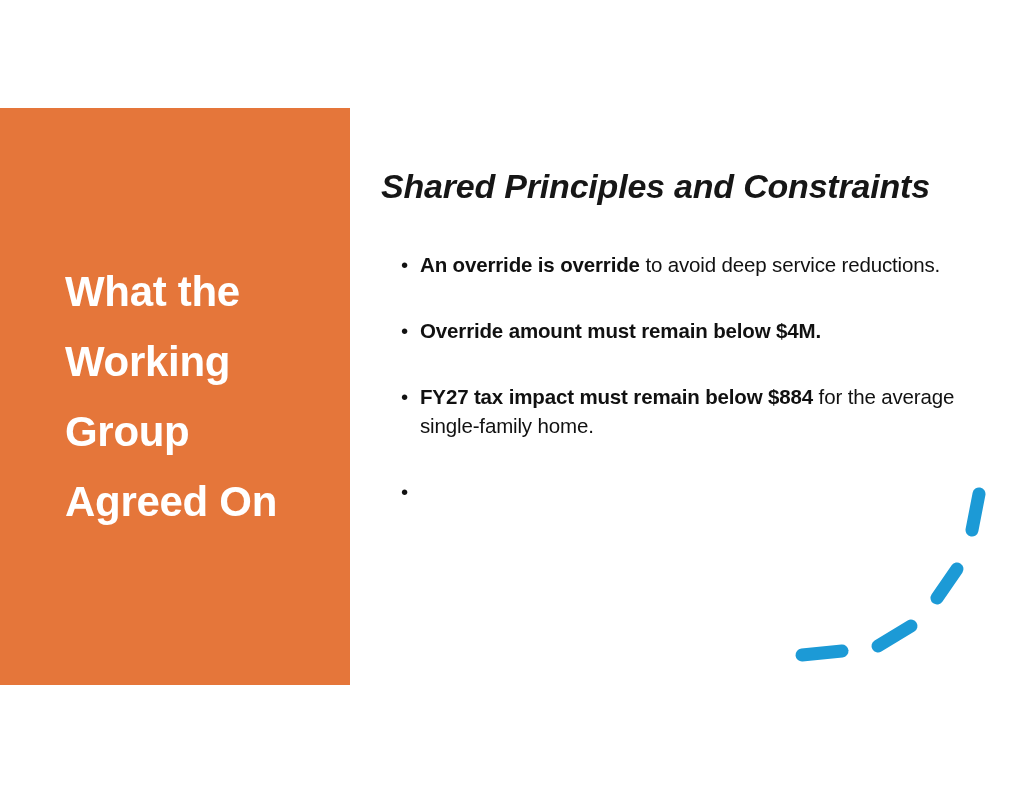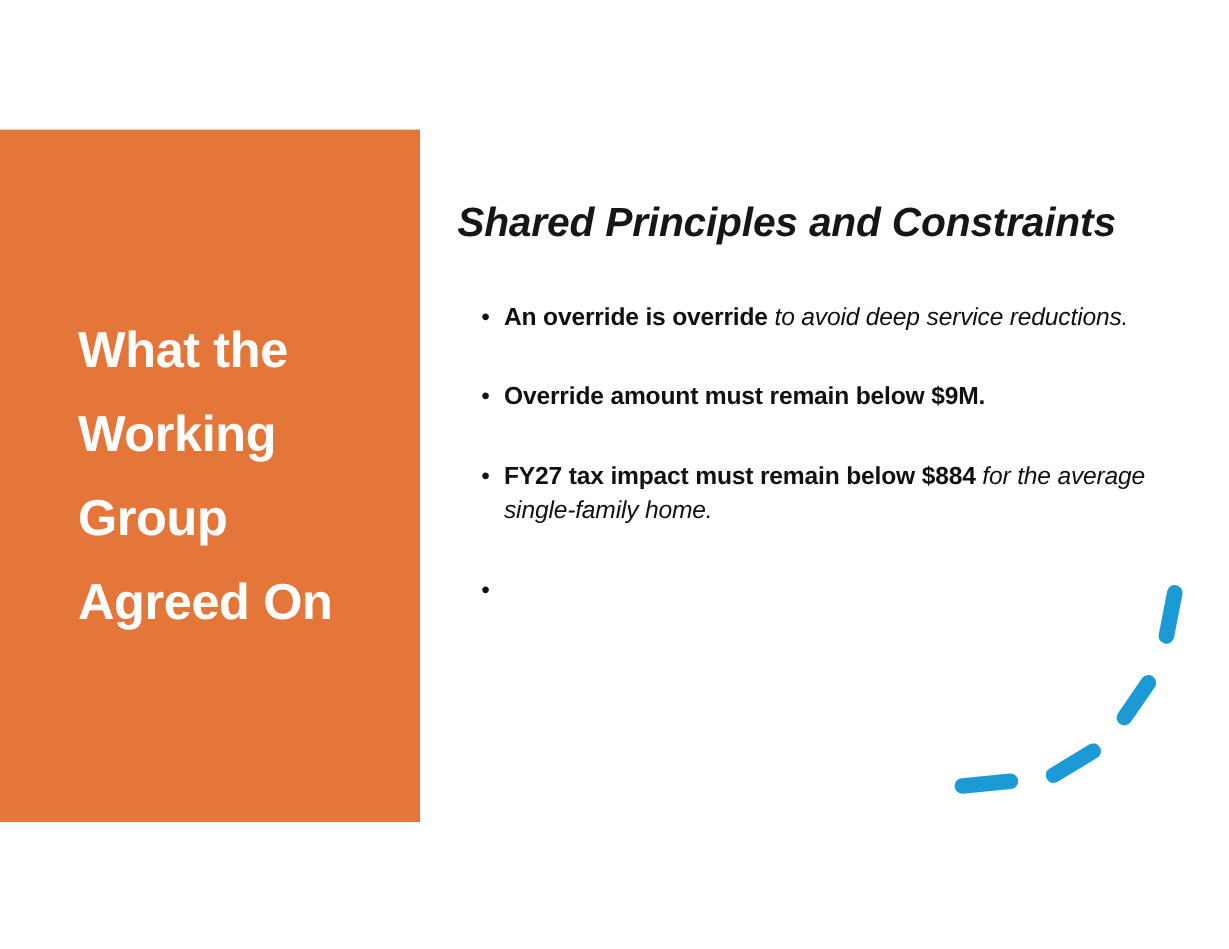--- a/index.html
+++ b/index.html
@@ -84,21 +84,20 @@
     top: 0;
     font-size: 20.5px;
     line-height: 29px;
     color: #111111;
   }
   .bullet-strong {
     font-weight: bold;
   }
   .bullet-normal {
     font-weight: normal;
-    font-style: italic;
   }
 
   
   #decor-arc {
     position: absolute;
     left: 780px;
     top: 480px;
     width: 230px;
     height: 200px;
     pointer-events: none;
@@ -122,21 +121,21 @@
 
     <ul id="bullet-list">
 
       <li class="bullet-item">
         <span class="bullet-marker">•</span>
         <span class="bullet-strong">An override is override</span><span class="bullet-normal"> to avoid deep service reductions.</span>
       </li>
 
       <li class="bullet-item">
         <span class="bullet-marker">•</span>
-        <span class="bullet-strong">Override amount must remain below $9M.</span><span class="bullet-normal"></span>
+        <span class="bullet-strong">Override amount must remain below $4M.</span><span class="bullet-normal"></span>
       </li>
 
       <li class="bullet-item">
         <span class="bullet-marker">•</span>
         <span class="bullet-strong">FY27 tax impact must remain below $884</span><span class="bullet-normal"> for the average single-family home.</span>
       </li>
 
       <li class="bullet-item">
         <span class="bullet-marker">•</span>
         <span class="bullet-strong"></span>

